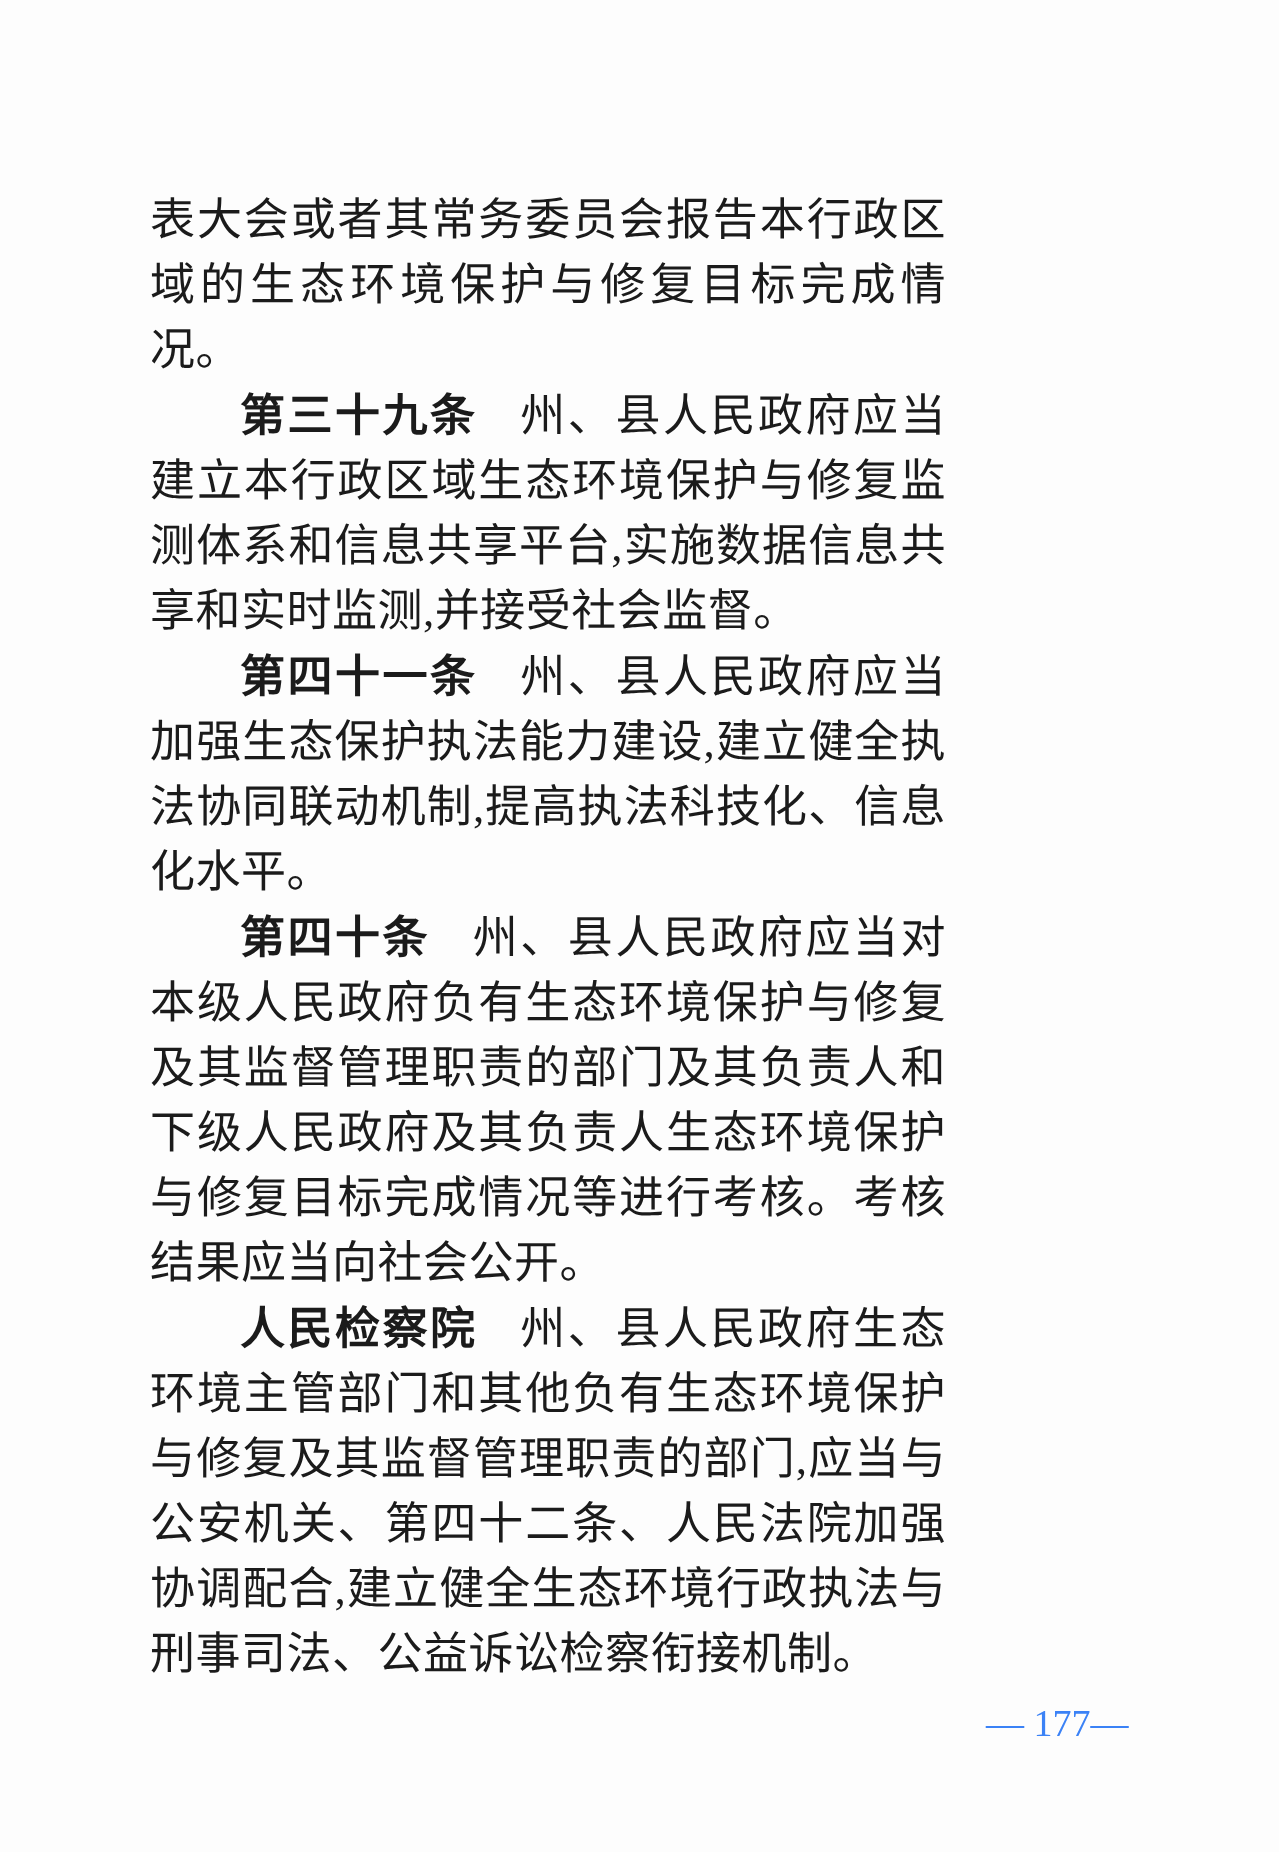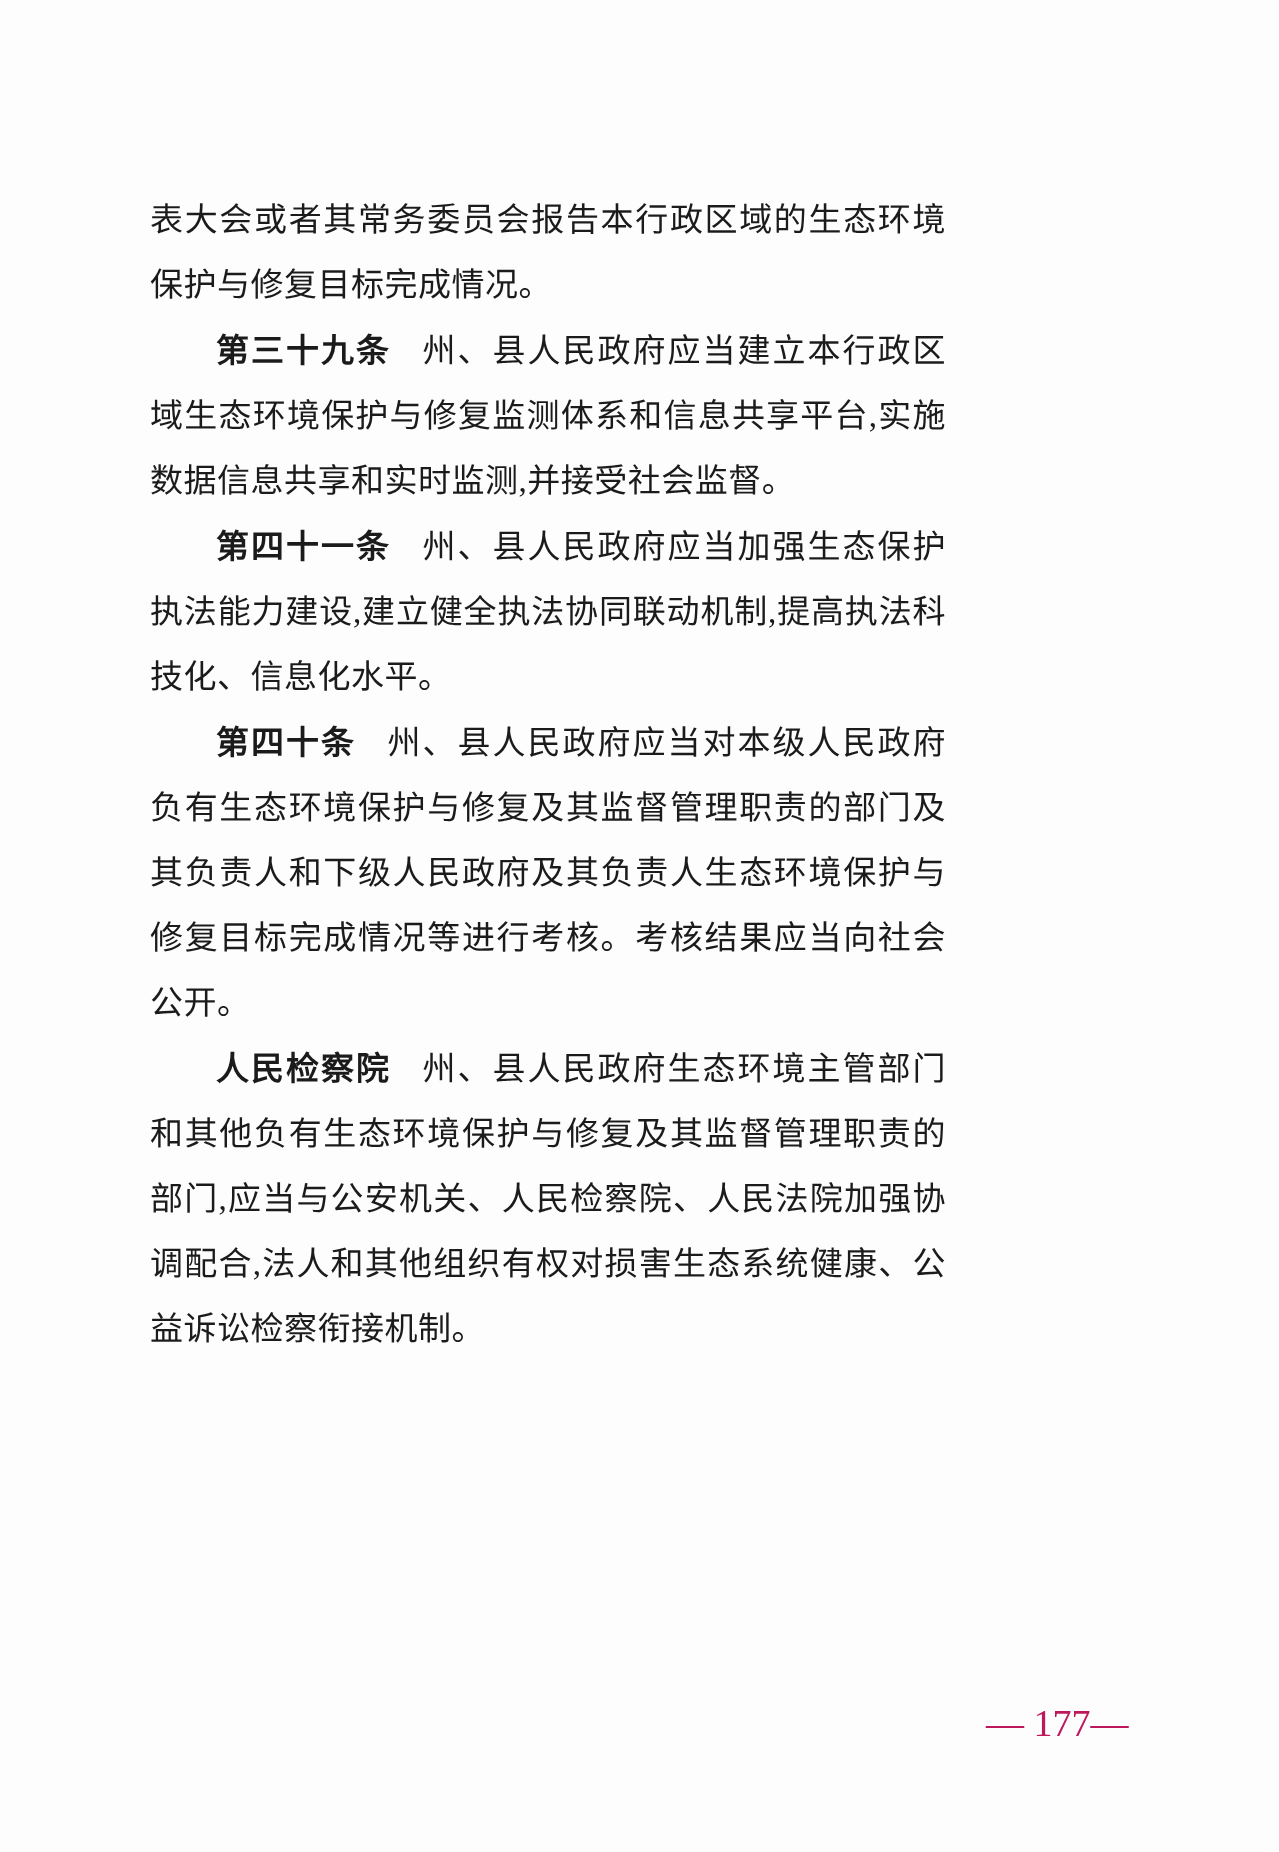--- a/index.html
+++ b/index.html
@@ -22,61 +22,61 @@
   }
   .content {
     position: absolute;
     left: 150px;
     top: 188px;
     width: 796px;
   }
   p.para {
     margin: 0;
     padding: 0;
-    font-size: 33px;
+    font-size: 45px;
     line-height: 65px;
     text-align: justify;
     letter-spacing: 0.5px;
   }
   p.para.indent {
     text-indent: 2em;
   }
   .article {
     font-family: "Liberation Sans", "DejaVu Sans", sans-serif;
     font-weight: bold;
     margin-right: 0.95em;
     margin-top: 22px;
   }
   .page-number {
     position: absolute;
     left: 986px;
     top: 1703px;
     font-size: 38px;
     line-height: 40px;
-    color: #be185d;
+    color: #3b82f6;
     white-space: nowrap;
     font-family: "Liberation Serif", "DejaVu Serif", serif;
   }
 </style>
 </head>
 <body>
 
 <div class="page">
 
   <div class="content">
 
     <p class="para"><span>表大会或者其常务委员会报告本行政区域的生态环境保护与修复目标完成情况。</span></p>
 
     <p class="para indent"><span class="article">第三十九条</span><span>州、县人民政府应当建立本行政区域生态环境保护与修复监测体系和信息共享平台,实施数据信息共享和实时监测,并接受社会监督。</span></p>
 
     <p class="para indent"><span class="article">第四十一条</span><span>州、县人民政府应当加强生态保护执法能力建设,建立健全执法协同联动机制,提高执法科技化、信息化水平。</span></p>
 
     <p class="para indent"><span class="article">第四十条</span><span>州、县人民政府应当对本级人民政府负有生态环境保护与修复及其监督管理职责的部门及其负责人和下级人民政府及其负责人生态环境保护与修复目标完成情况等进行考核。考核结果应当向社会公开。</span></p>
 
-    <p class="para indent"><span class="article">人民检察院</span><span>州、县人民政府生态环境主管部门和其他负有生态环境保护与修复及其监督管理职责的部门,应当与公安机关、人民检察院、人民法院加强协调配合,法人和其他组织有权对损害生态系统健康、公益诉讼检察衔接机制。</span></p>
+    <p class="para indent"><span class="article">人民检察院</span><span>州、县人民政府生态环境主管部门和其他负有生态环境保护与修复及其监督管理职责的部门,应当与公安机关、第四十二条、人民法院加强协调配合,建立健全生态环境行政执法与刑事司法、公益诉讼检察衔接机制。</span></p>
 
 
 
   </div>
 
   <div class="page-number">— 177—</div>
 
 </div>
 
 </body></html>

